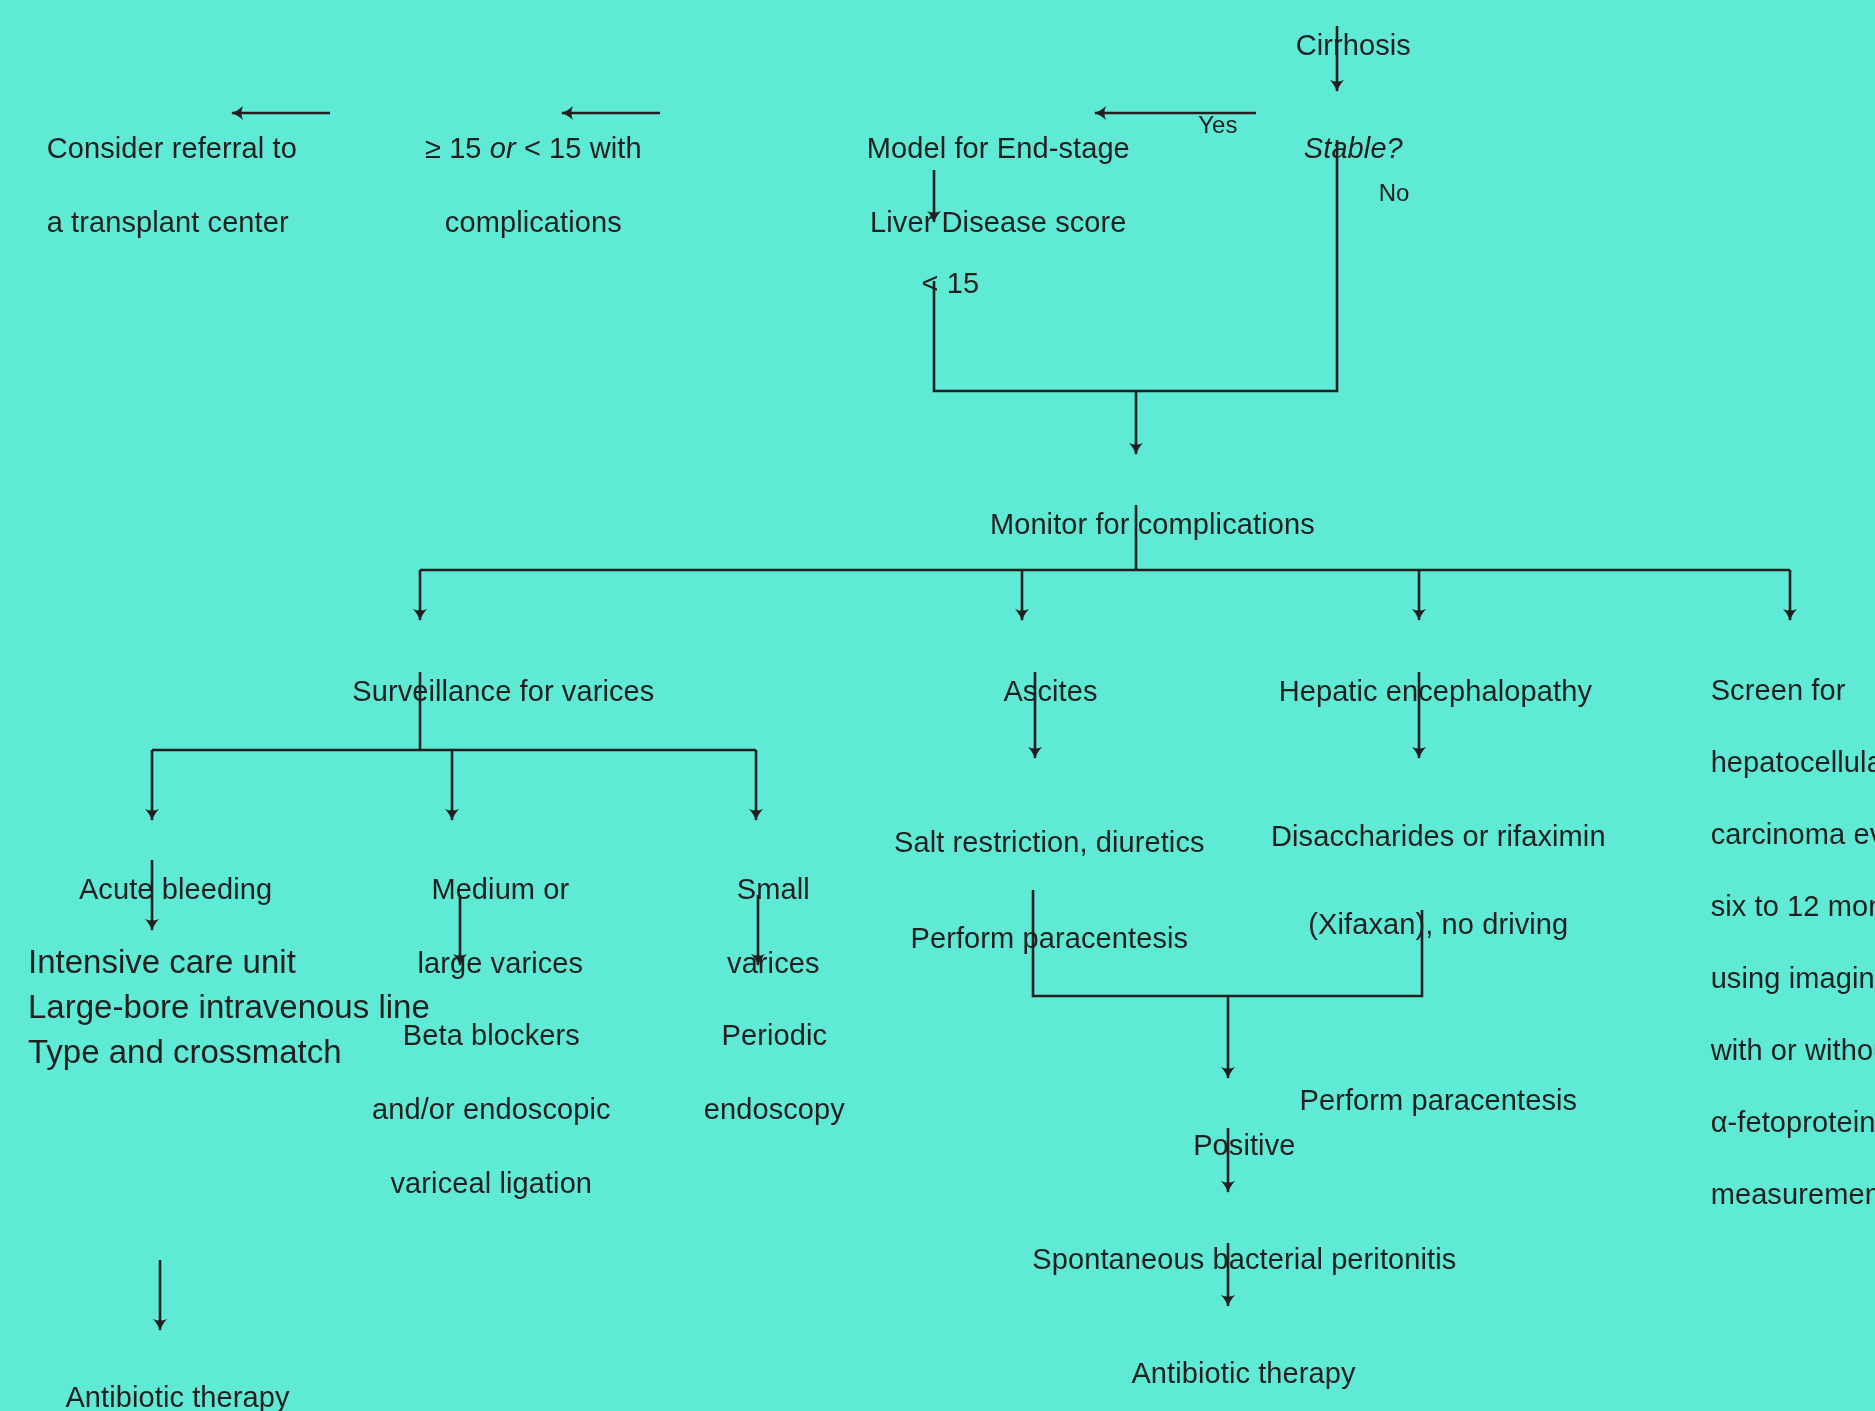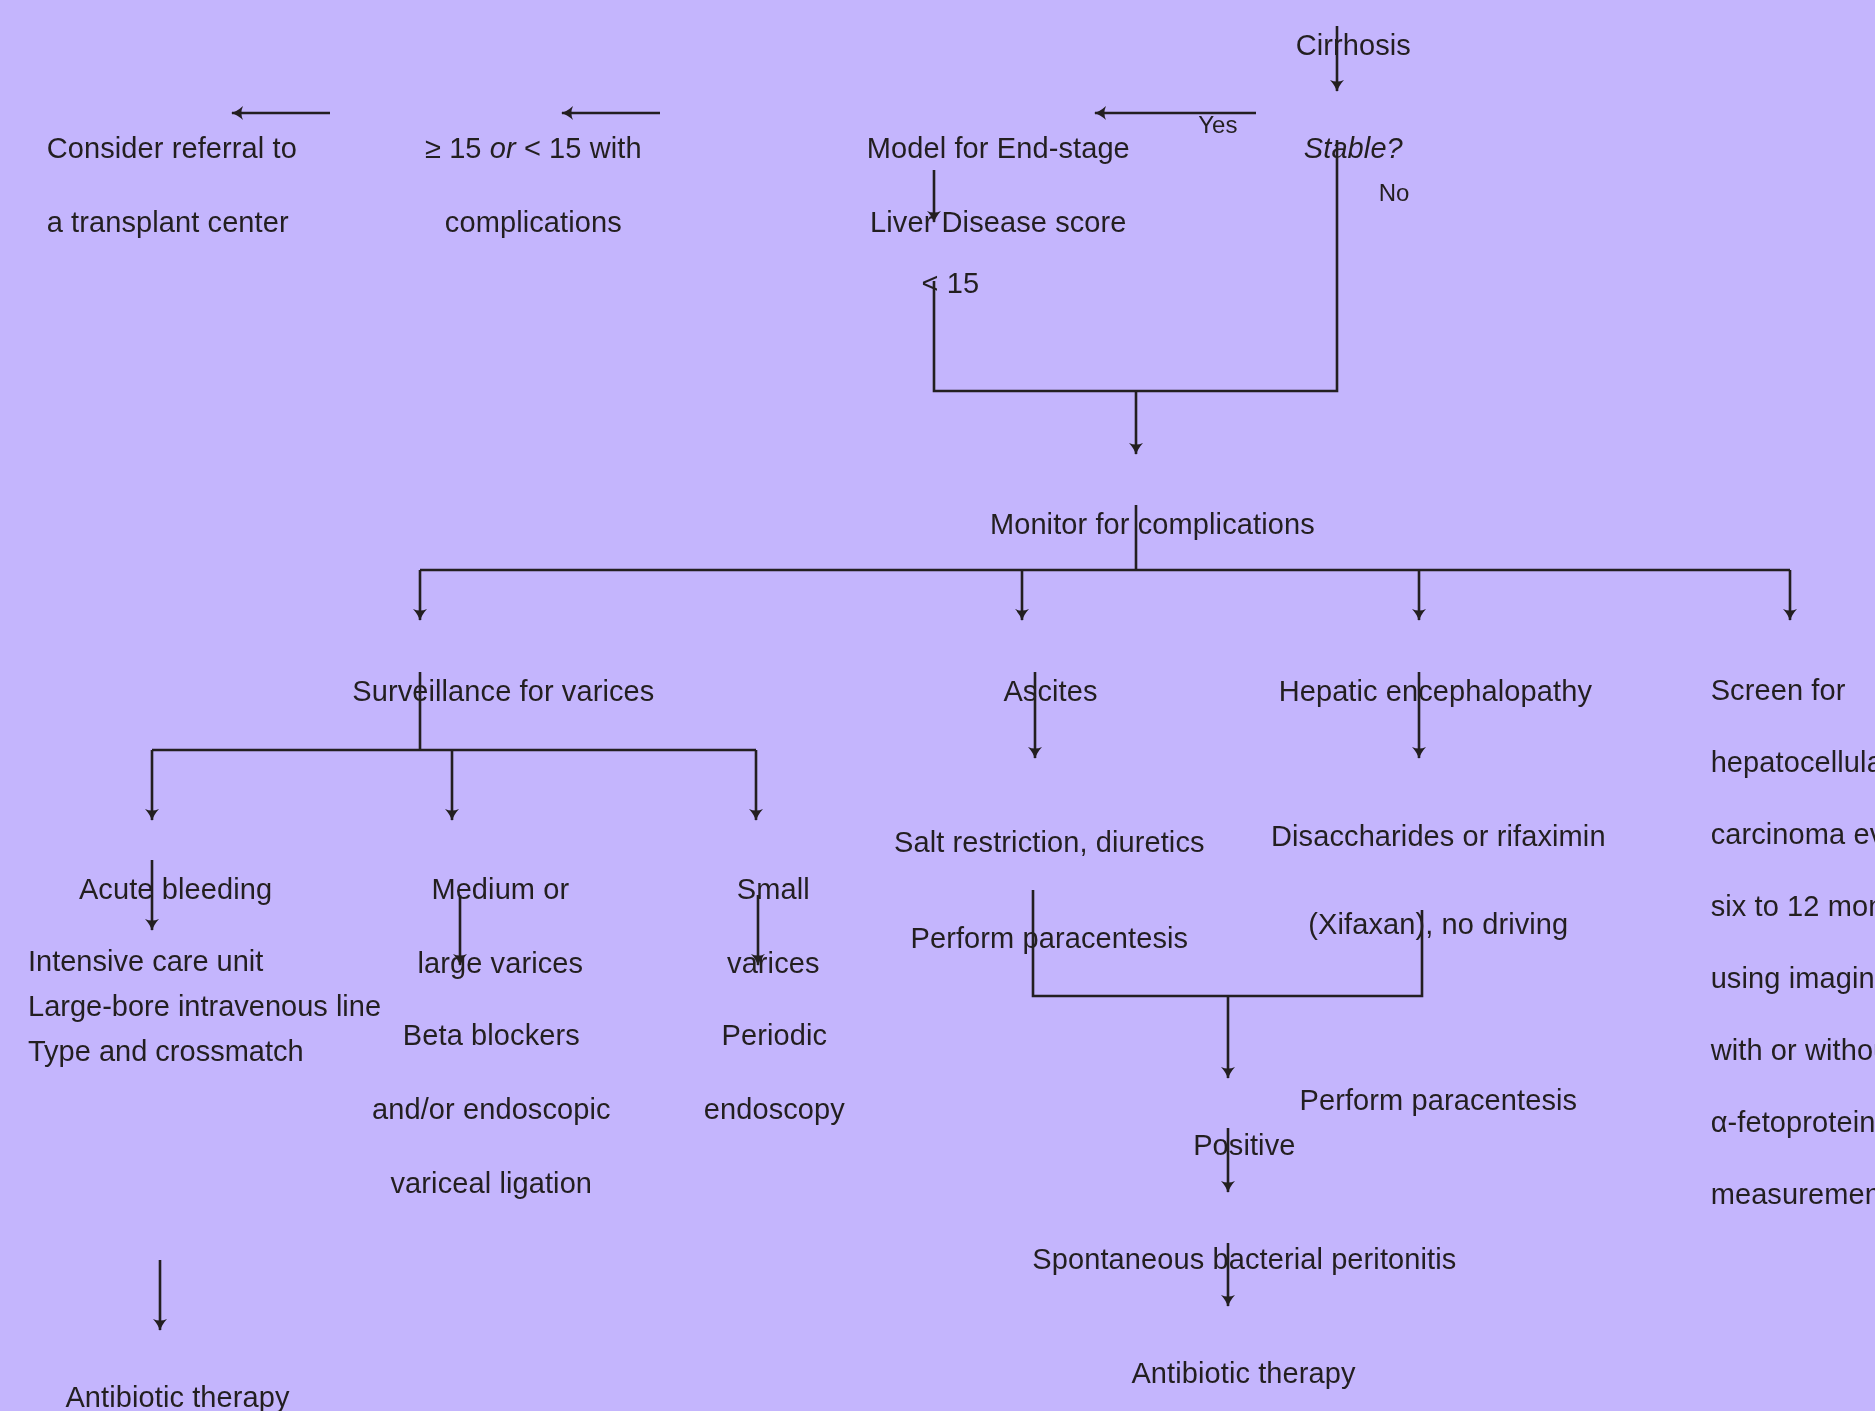--- a/index.html
+++ b/index.html
@@ -4,21 +4,21 @@
 <style>
   html, body {
     margin: 0;
     padding: 0;
     background: #ffffff;
   }
   #canvas {
     position: relative;
     width: 1875px;
     height: 1411px;
-    background: #c4b5fd;
+    background: #5eead4;
     font-family: "Liberation Sans", sans-serif;
     color: #231f20;
     overflow: hidden;
   }
   #edges {
     position: absolute;
     top: 0;
     left: 0;
     width: 1875px;
     height: 1411px;
@@ -37,21 +37,21 @@
   .edge-label {
     position: absolute;
     font-size: 24px;
     line-height: 34px;
     color: #231f20;
     white-space: pre;
   }
   .ital { font-style: italic; }
   .listblock {
     position: absolute;
-    font-size: 29px;
+    font-size: 33px;
     line-height: 37px;
     color: #231f20;
   }
   .listblock .li {
     margin-bottom: 8px;
     text-indent: 0;
     padding-left: 26px;
   }
   .listblock .li > span { margin-left: -26px; display: inline; }
   .hang { display: block; padding-left: 26px; text-indent: -26px; }

